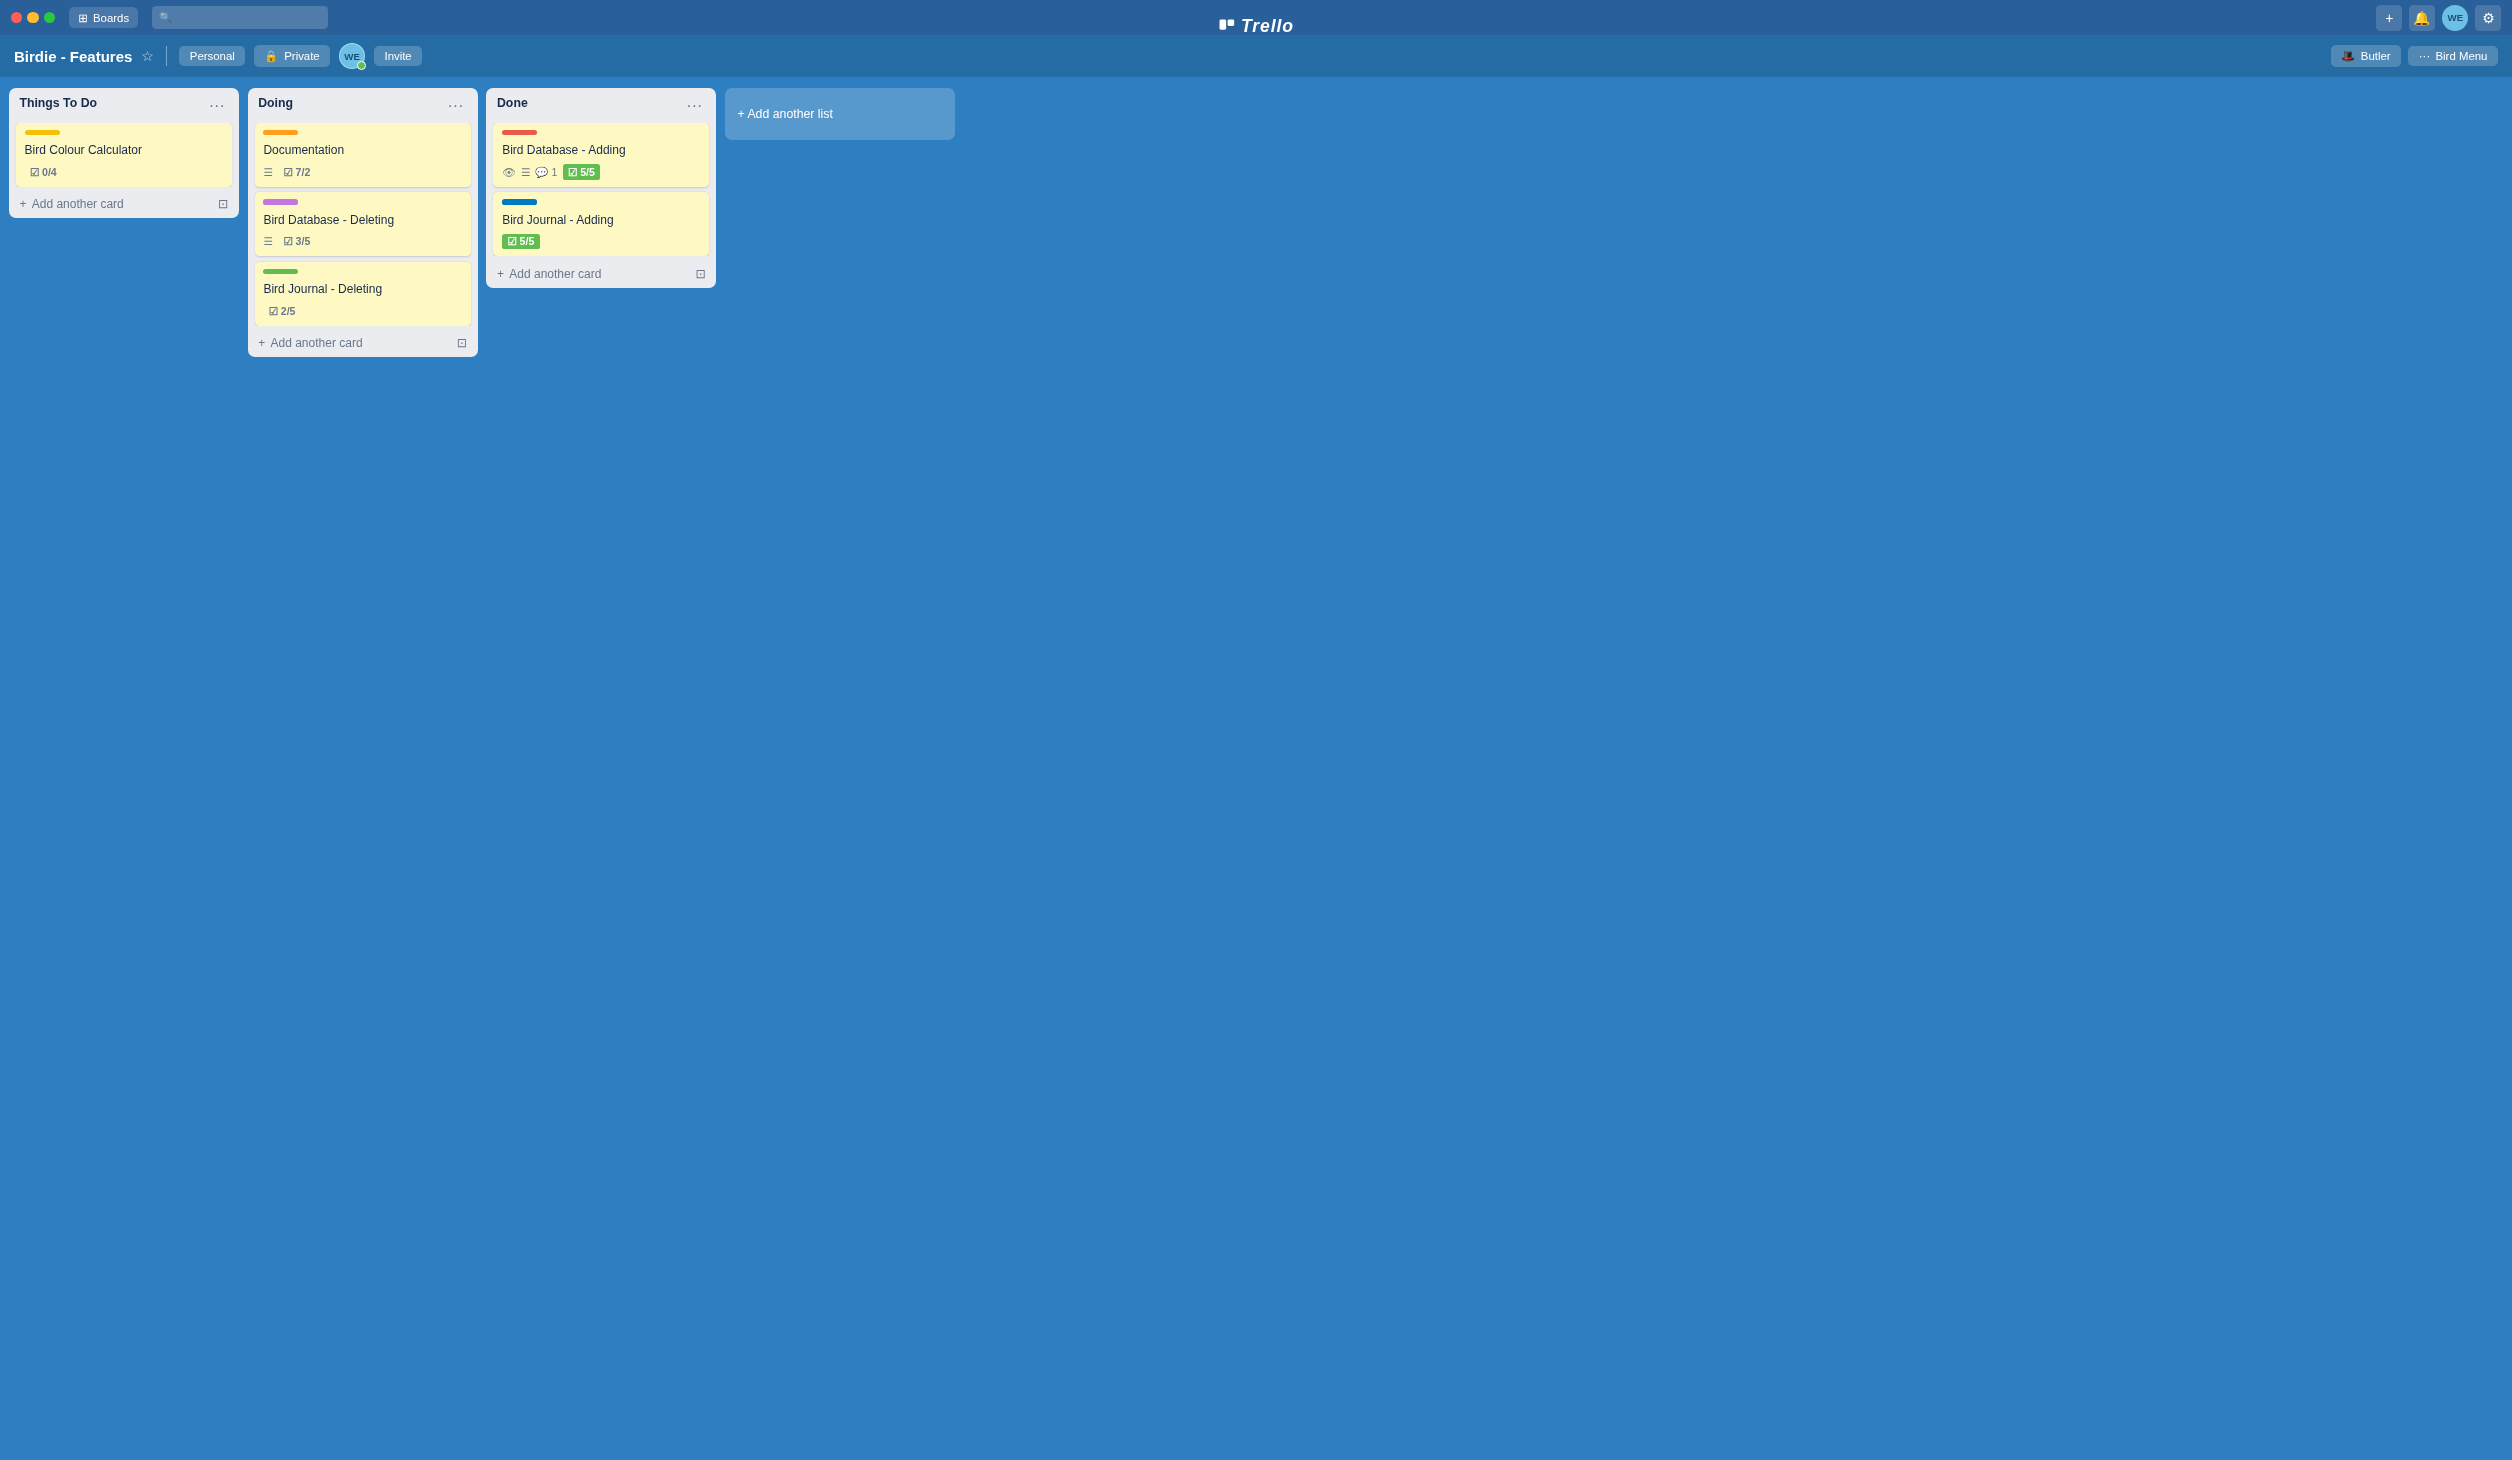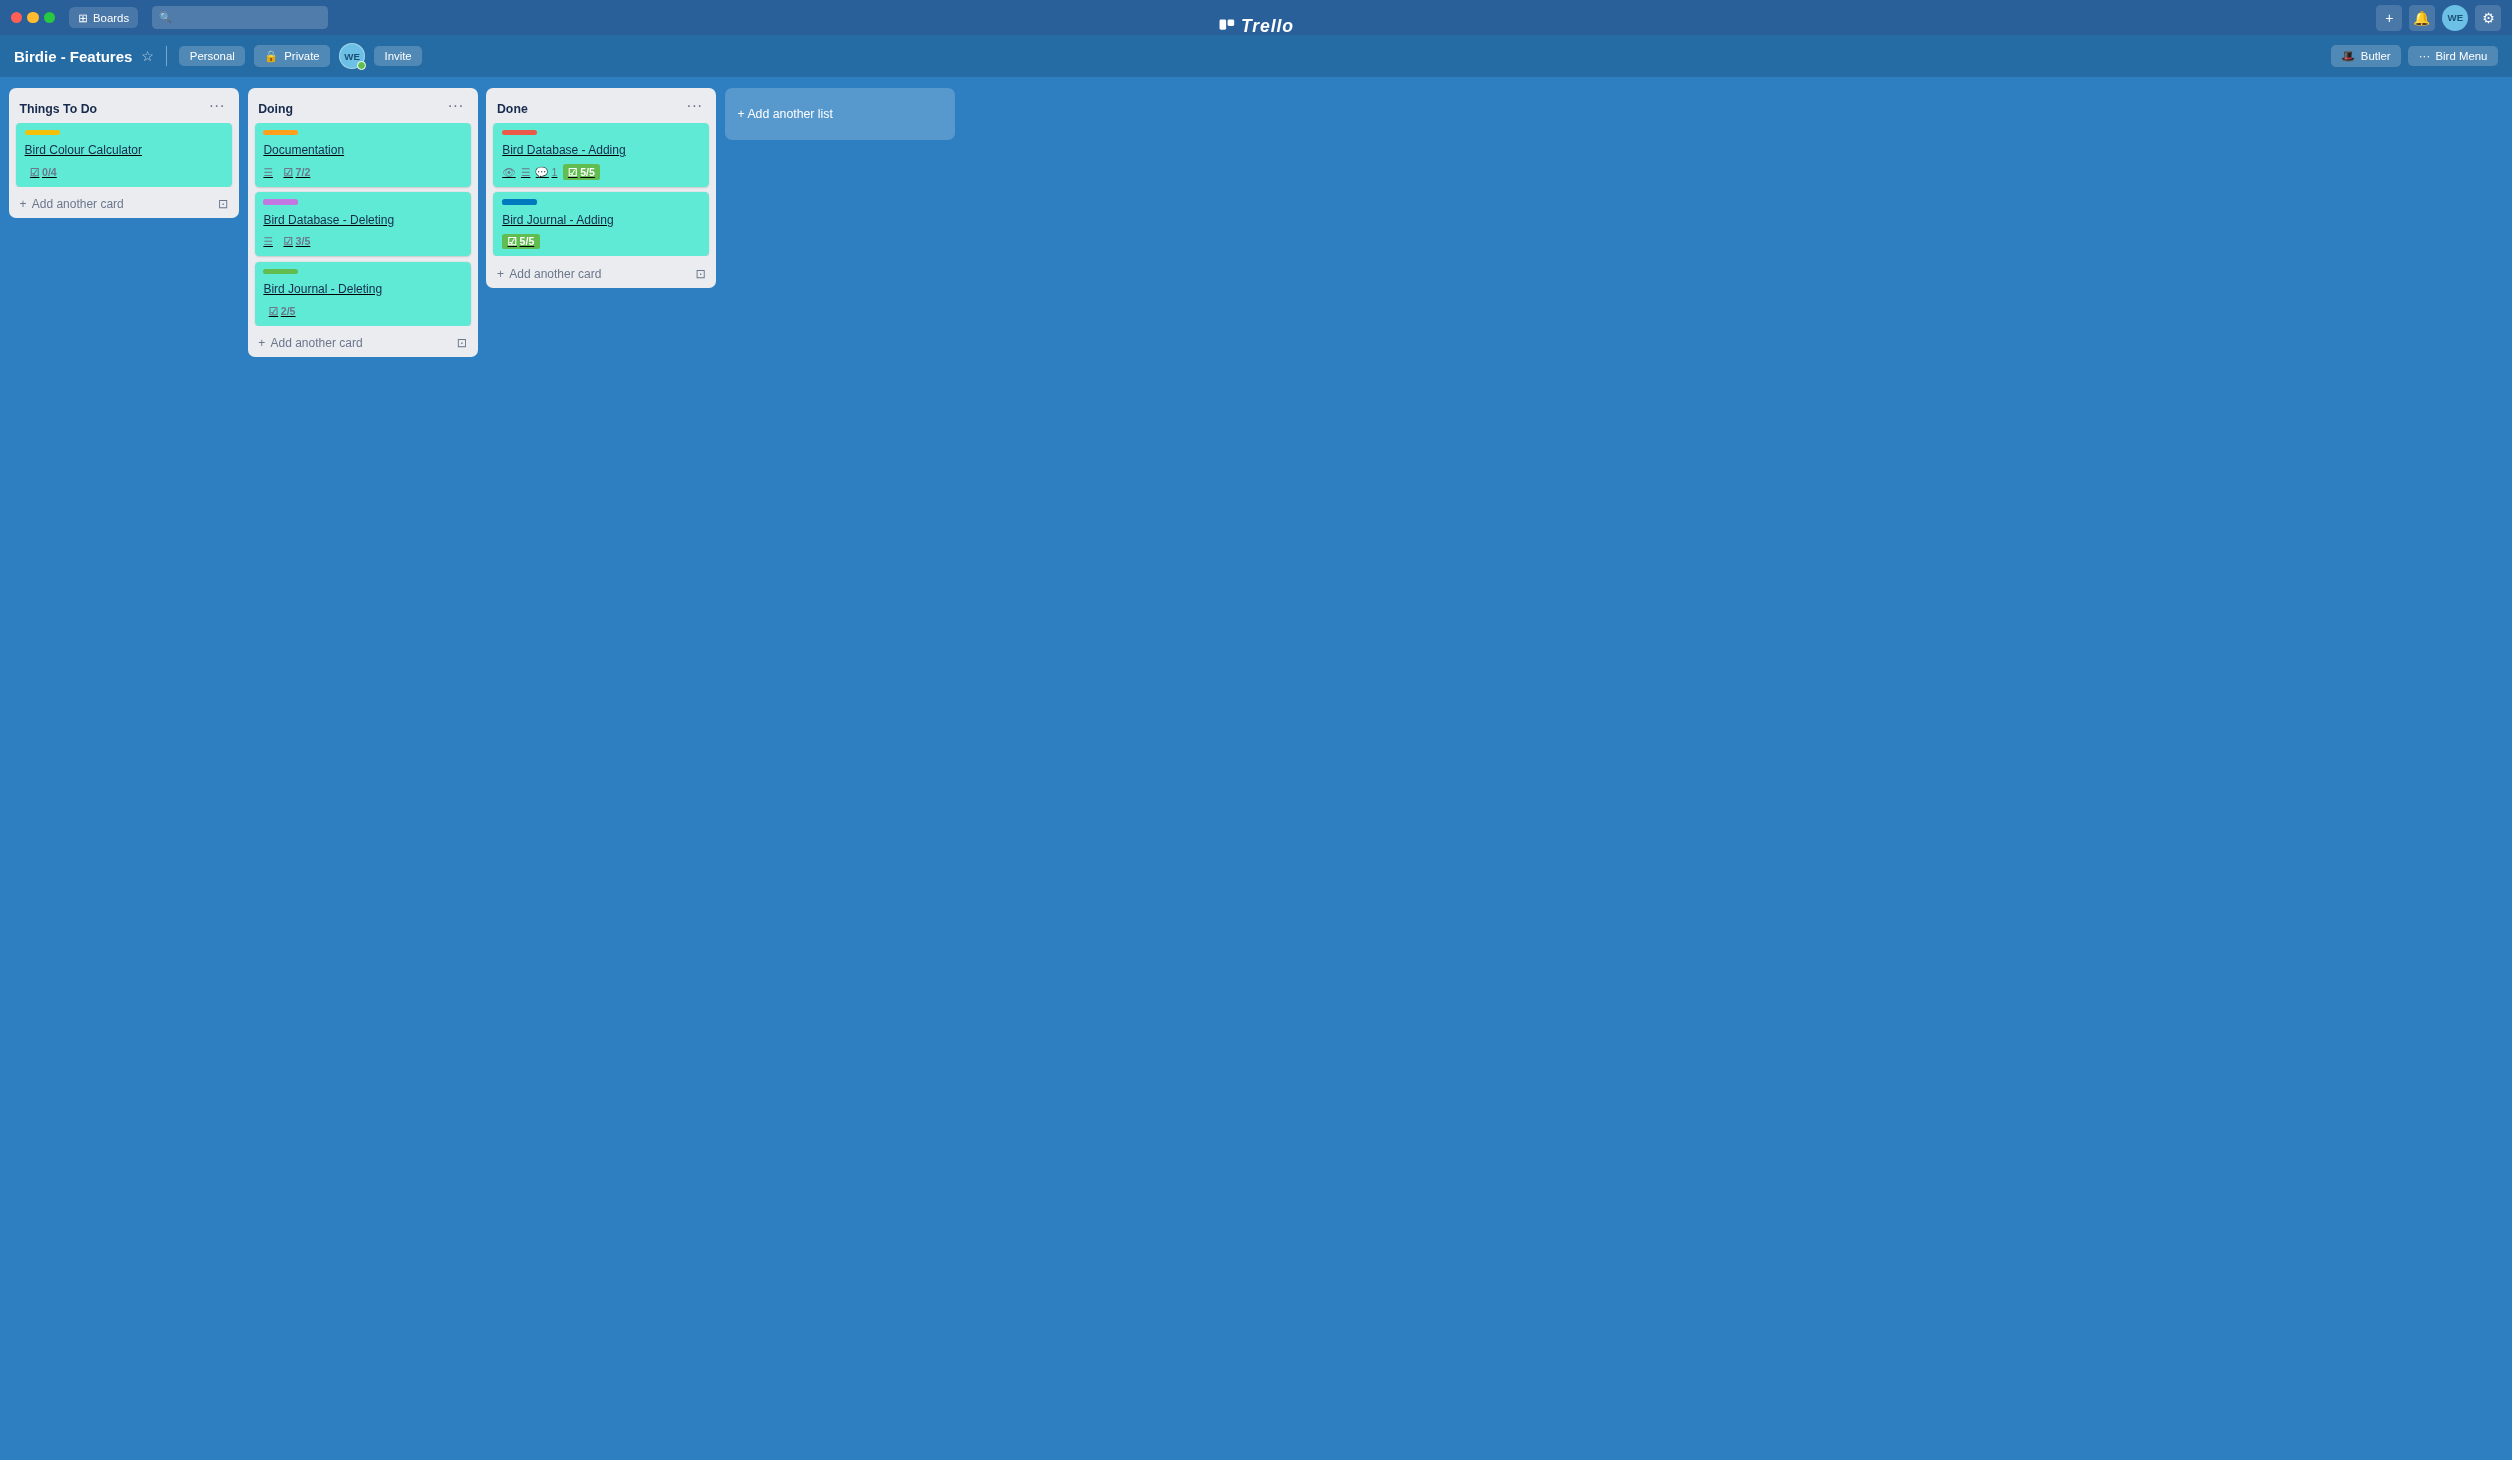--- a/index.html
+++ b/index.html
@@ -199,21 +199,21 @@
       background: #ebecf0;
       border-radius: 7px;
       width: 230px;
       min-width: 230px;
       display: flex;
       flex-direction: column;
       max-height: calc(100vh - 35px - 42px - 21px);
     }
     .list-header {
       display: flex;
-      align-items: flex-end;
+      align-items: flex-start;
       justify-content: space-between;
       padding: 8.8px 10.6px 7px;
     }
     .list-title {
       font-size: 12.3px;
       font-weight: 600;
       color: #172b4d;
     }
     .list-menu-btn {
       color: #6b778c;
@@ -226,26 +226,25 @@
     .list-cards {
       padding: 0 7px;
       overflow-y: auto;
       display: flex;
       flex-direction: column;
       gap: 5.3px;
     }
 
     
     .card {
-      background: #5eead4;
+      background: #fef9c3;
       border-radius: 4.4px;
       padding: 7px 8.8px;
       box-shadow: 0 0.9px 1.8px rgba(0,0,0,0.15);
       cursor: pointer;
-      text-decoration: underline;
     }
     .card-label {
       height: 5.3px;
       border-radius: 2.6px;
       margin-bottom: 7px;
       width: 35px;
     }
     .card-title {
       font-size: 12px;
       color: #172b4d;

